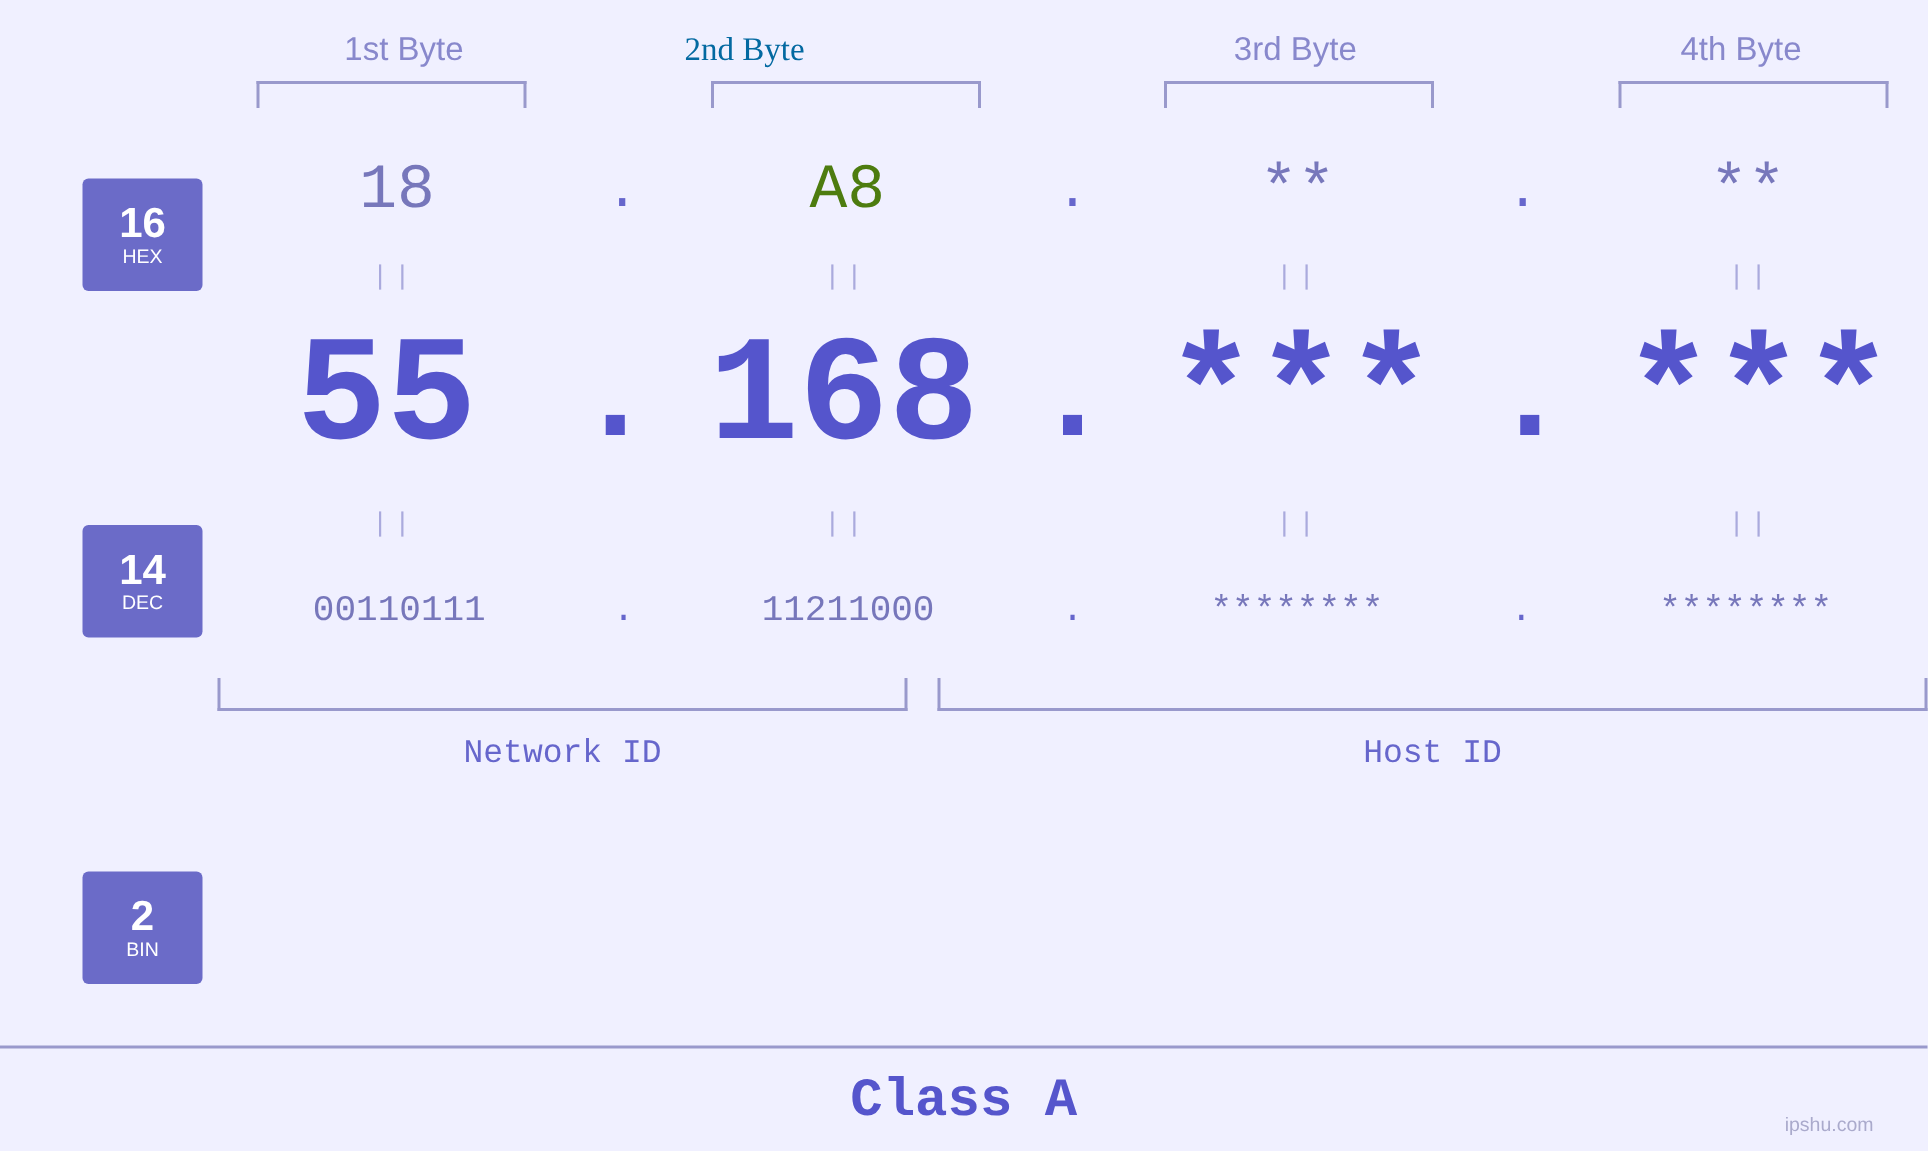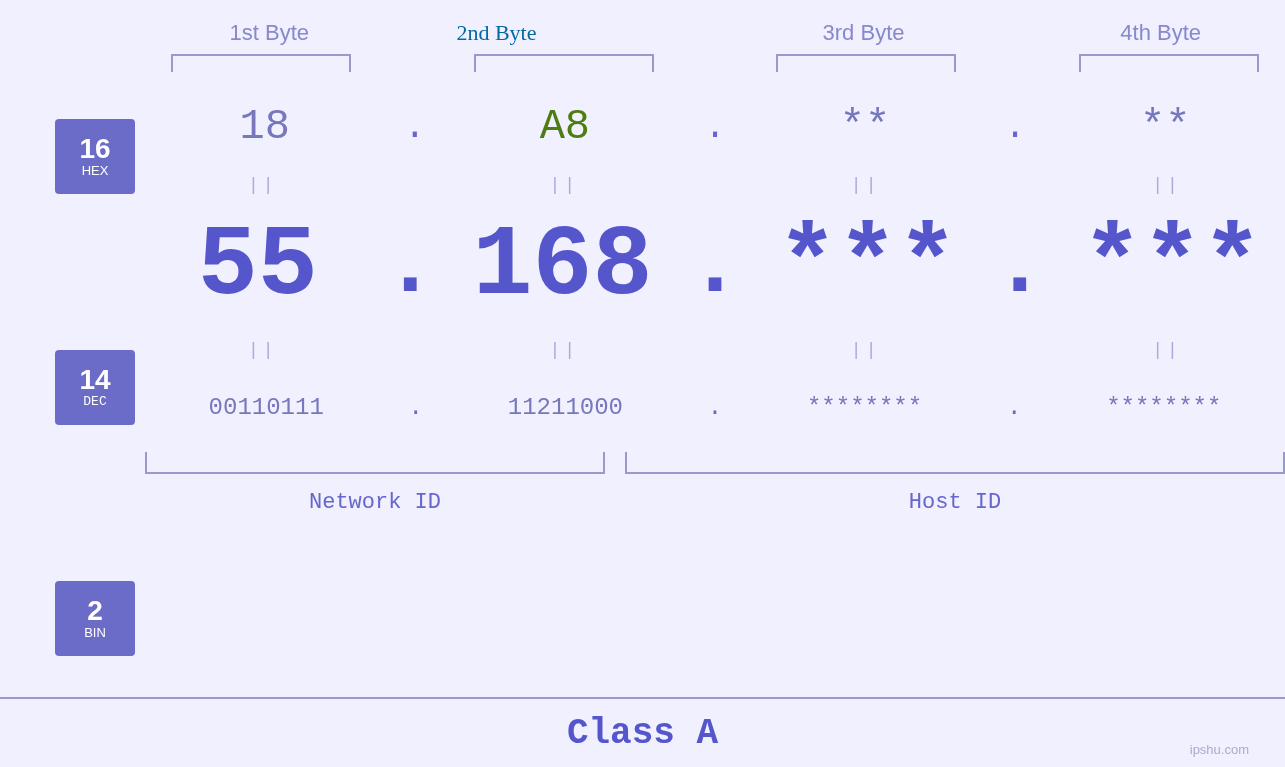--- a/index.html
+++ b/index.html
@@ -56,21 +56,21 @@
 
     <div style="width:145px; display:flex; flex-direction:column; justify-content:space-around; align-items:flex-end; padding:0 10px; padding-bottom:10px;">
       <div style="background:#6b6bc8; color:white; width:80px; height:75px; display:flex; flex-direction:column; align-items:center; justify-content:center; border-radius:4px;">
         <span style="font-size:28px; font-weight:bold; font-family:Arial,sans-serif; line-height:1;">16</span>
         <span style="font-size:13px; font-family:Arial,sans-serif;">HEX</span>
       </div>
 
       <div style="height:30px;"></div>
       <div style="background:#6b6bc8; color:white; width:80px; height:75px; display:flex; flex-direction:column; align-items:center; justify-content:center; border-radius:4px;">
         <span style="font-size:28px; font-weight:bold; font-family:Arial,sans-serif; line-height:1;">14</span>
-        <span style="font-size:13px; font-family:Liberation Mono, monospace;">DEC</span>
+        <span style="font-size:13px; font-family:Liberation Sans, sans-serif;">DEC</span>
       </div>
 
       <div style="height:30px;"></div>
       <div style="background:#6b6bc8; color:white; width:80px; height:75px; display:flex; flex-direction:column; align-items:center; justify-content:center; border-radius:4px;">
         <span style="font-size:28px; font-weight:bold; font-family:Arial,sans-serif; line-height:1;">2</span>
         <span style="font-size:13px; font-family:Arial,sans-serif;">BIN</span>
       </div>
     </div>
 
     <div style="flex:1; display:flex; flex-direction:column;">

